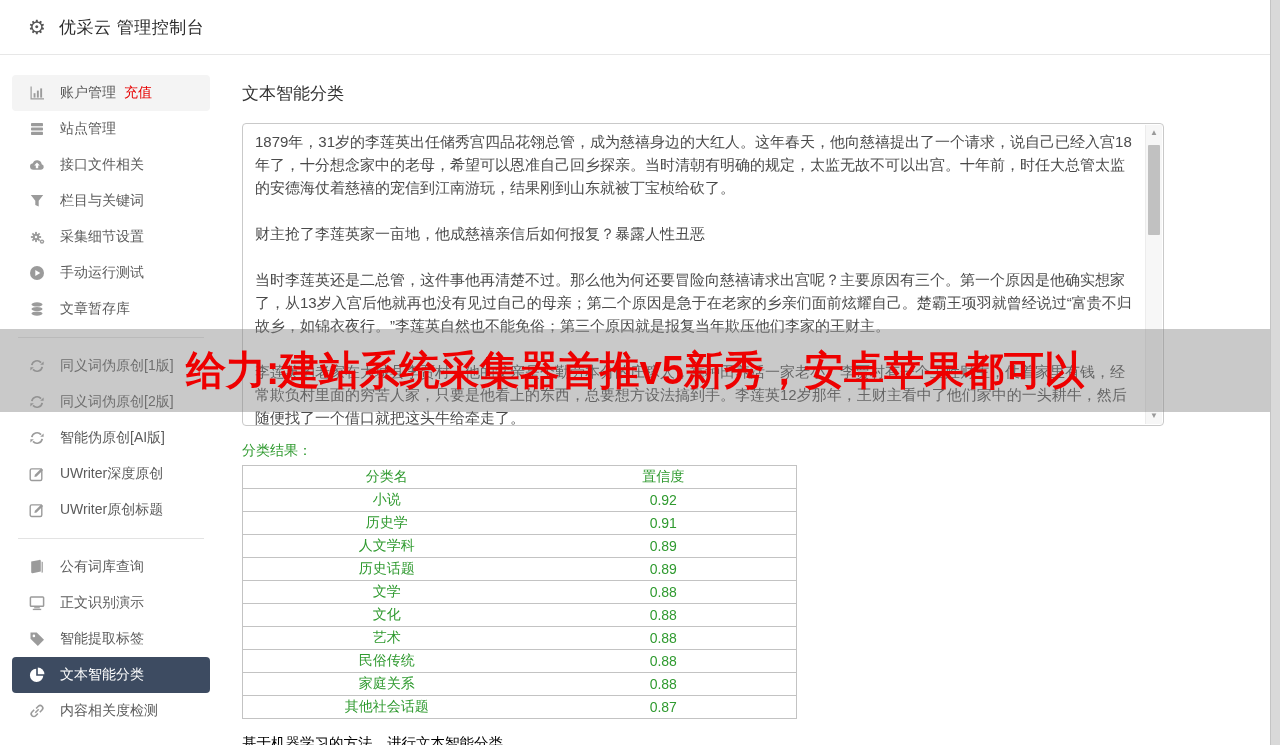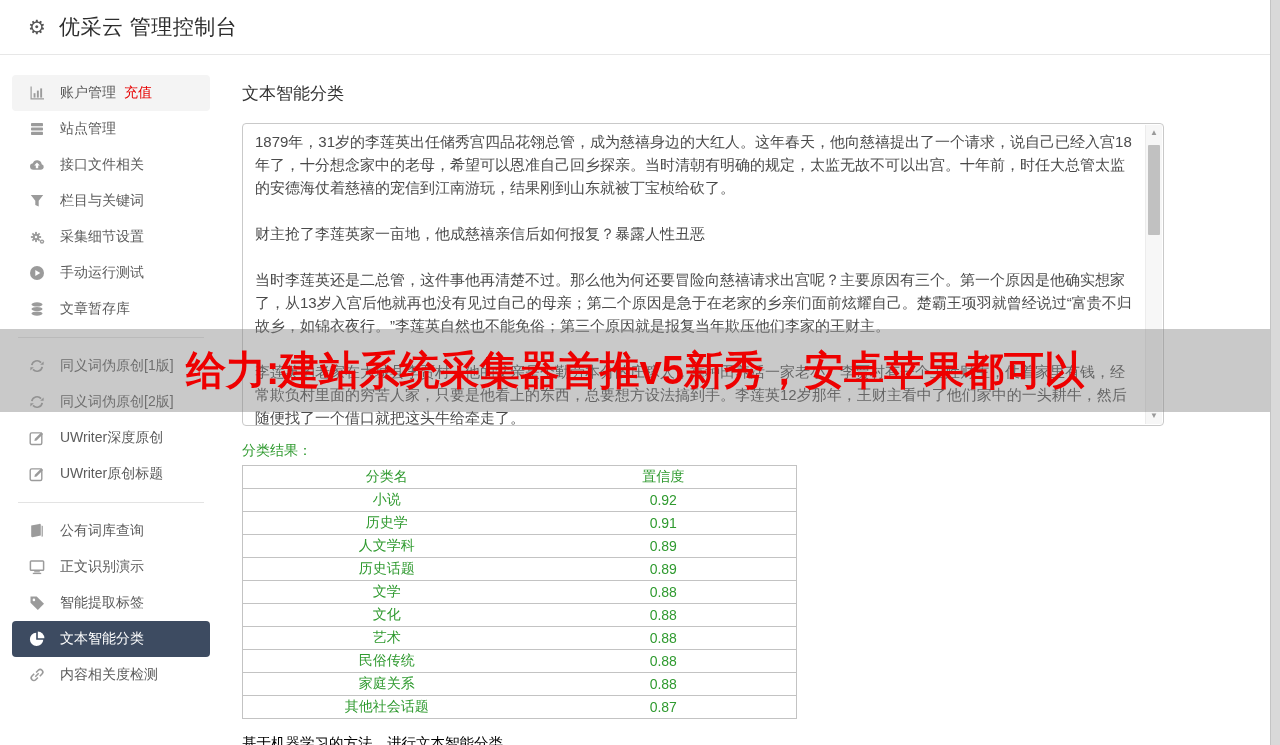--- a/index.html
+++ b/index.html
@@ -5,21 +5,21 @@
   * { margin:0; padding:0; box-sizing:border-box; }
   html,body { width:1280px; height:745px; overflow:hidden; background:#fff;
     font-family:"Liberation Sans","DejaVu Sans",sans-serif; }
   .app { position:relative; width:1280px; height:745px; background:#fff; }
 
   
   .app-header { position:absolute; top:0; left:0; right:0; height:55px;
     display:flex; align-items:center; gap:13px; padding-left:28px;
     border-bottom:1px solid #e7e7e7; background:#fff; }
   .gear-glyph { font-size:20px; color:#555; line-height:1; cursor:pointer; }
-  .app-title { font-size:21px; color:#2d2d2d; letter-spacing:0.5px; }
+  .app-title { font-size:17px; color:#2d2d2d; letter-spacing:0.5px; }
 
   
   .page-scrollbar { position:absolute; top:0; right:0; width:10px; height:745px;
     background:#d9d9d9; border-left:1px solid #c4c4c4; z-index:60; }
 
   
   .sidebar { position:absolute; top:75px; left:12px; width:198px; }
   .side-item { display:flex; align-items:center; height:36px; padding-left:16px;
     border-radius:4px; color:#5b5b5b; font-size:14px; cursor:pointer; }
   .side-item .icon { width:17px; height:16px; margin-right:15px; color:#9b9b9b;
@@ -170,20 +170,33 @@
           <svg viewBox="0 0 16 16">
             <g fill="none" stroke="currentColor" stroke-width="1.7">
               <path d="M13.2 8.8a5.3 5.3 0 0 1-9.2 2.6"></path>
               <path d="M2.8 7.2a5.3 5.3 0 0 1 9.2-2.6"></path>
             </g>
             <path fill="currentColor" d="M14.6 3.4v3.4h-3.4z"></path>
             <path fill="currentColor" d="M1.4 12.6V9.2h3.4z"></path>
           </svg>
         </span>
         <span>同义词伪原创[2版]</span>
+      </div>
+      <div class="side-item">
+        <span class="icon">
+          <svg viewBox="0 0 16 16">
+            <g fill="none" stroke="currentColor" stroke-width="1.7">
+              <path d="M13.2 8.8a5.3 5.3 0 0 1-9.2 2.6"></path>
+              <path d="M2.8 7.2a5.3 5.3 0 0 1 9.2-2.6"></path>
+            </g>
+            <path fill="currentColor" d="M14.6 3.4v3.4h-3.4z"></path>
+            <path fill="currentColor" d="M1.4 12.6V9.2h3.4z"></path>
+          </svg>
+        </span>
+        <span>智能伪原创[AI版]</span>
       </div>
       <div class="side-item">
         <span class="icon">
           <svg viewBox="0 0 16 16">
             <rect x="1.2" y="2.9" width="11.6" height="11.6" rx="1.5" fill="none" stroke="currentColor" stroke-width="1.4"></rect>
             <path fill="currentColor" d="M5.4 11l.5-2.2 6.5-6.5 1.7 1.7-6.5 6.5z"></path>
           </svg>
         </span>
         <span>UWriter深度原创</span>
       </div>

